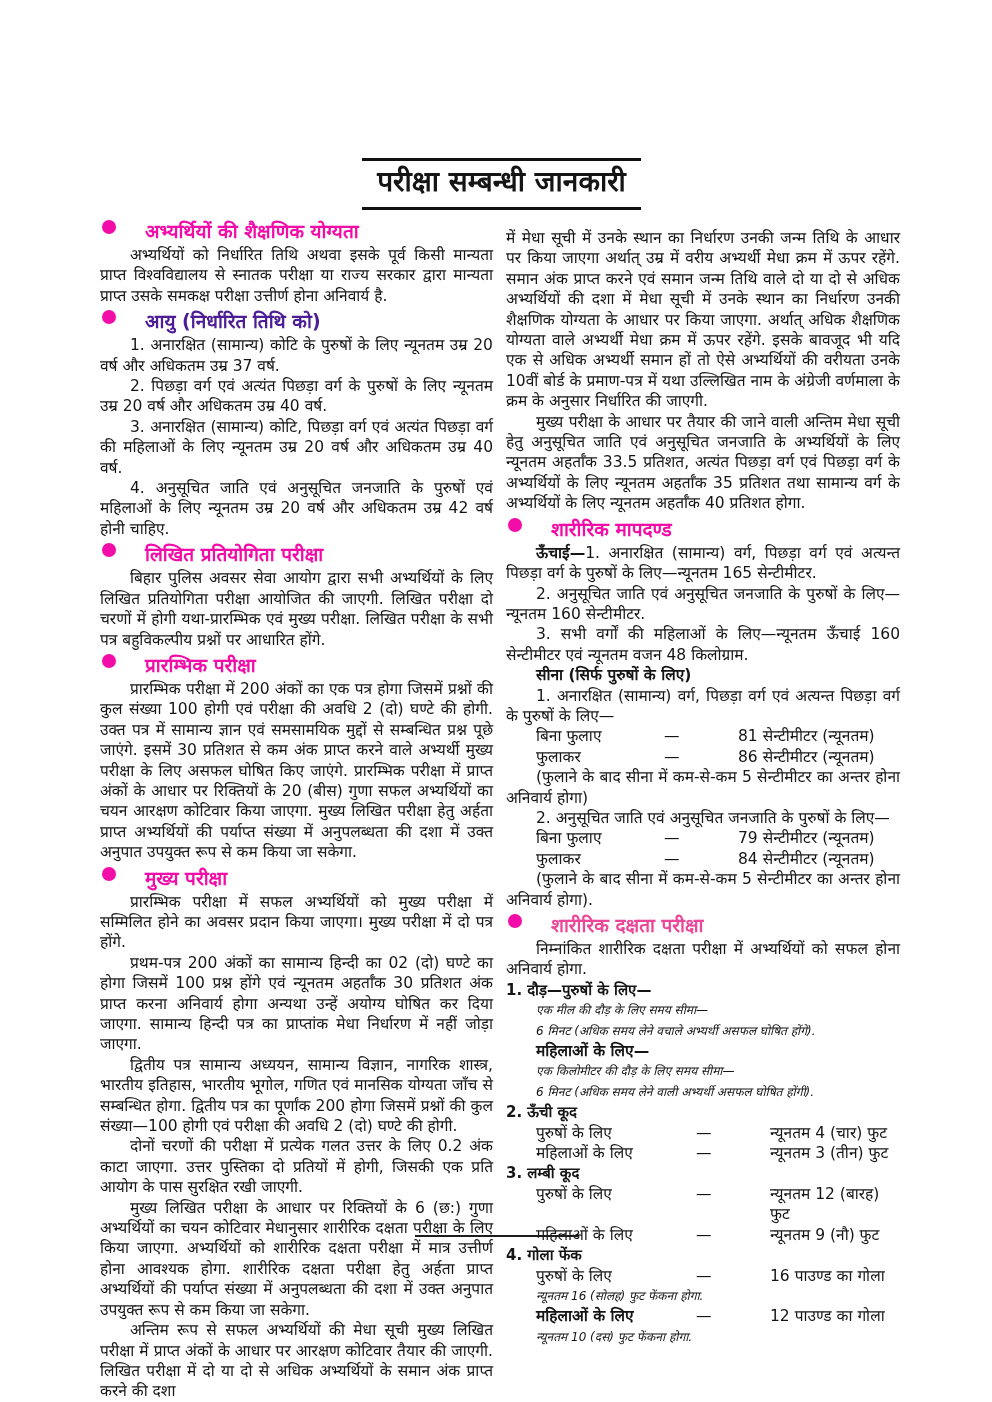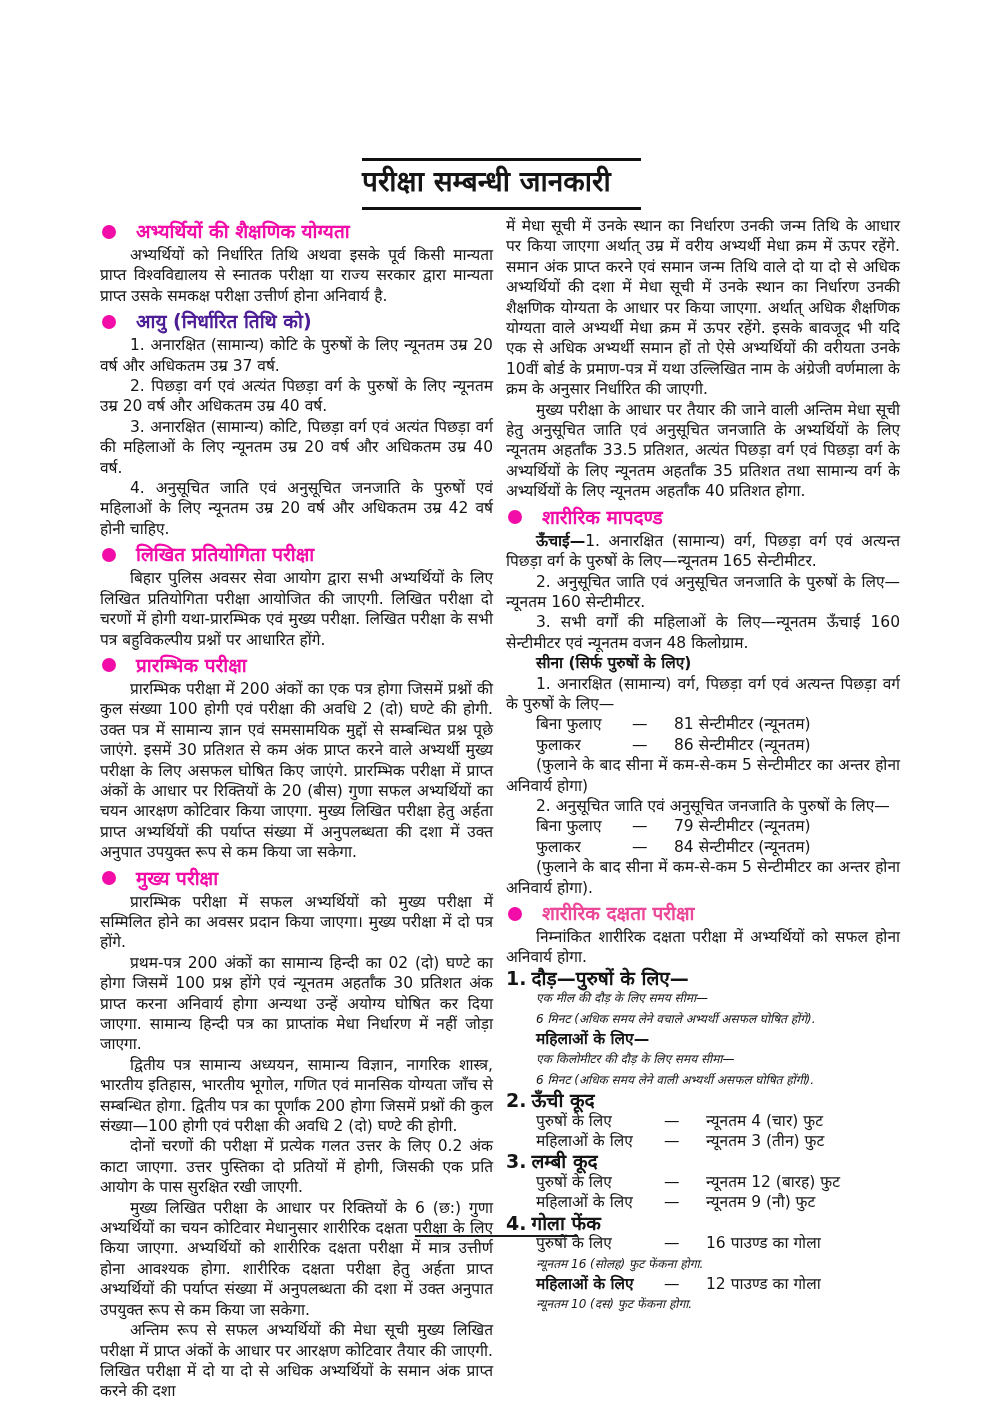--- a/index.html
+++ b/index.html
@@ -5,40 +5,40 @@
   * { margin:0; padding:0; box-sizing:border-box; }
   html, body { width:992px; height:1402px; background:#ffffff; overflow:hidden; }
   body {
     position:relative;
     font-family:"DejaVu Sans", sans-serif;
     color:#151515;
   }
   .title-wrap {
     position:absolute; left:362px; top:158px; width:279px;
     border-top:3px solid #111; border-bottom:3px solid #111;
-    padding:2px 0 6px; text-align:left;
+    padding:2px 0 6px; text-align:center;
   }
   .title { font-size:28px; font-weight:700; line-height:38px; white-space:nowrap; }
 
   .cols { position:absolute; left:100px; top:216px; width:800px; display:flex; gap:13px; }
   .col { width:393px; }
   .col.right { width:394px; }
 
-  .sec-head { display:flex; align-items:center; gap:20px; padding:4px 0 2px 0; }
+  .sec-head { display:flex; align-items:flex-start; gap:29px; padding:4px 0 2px 0; }
   .sec-head .dot { width:14px; height:14px; border-radius:50%; flex:none; margin-left:2px; }
   .sec-head .txt { font-weight:700; font-size:19px; line-height:23px; }
 
   .para { font-size:15.5px; line-height:20.4px; text-align:justify; text-indent:30px; }
-  .para.noindent { text-indent:0; }
+  .para.noindent { text-indent:0;margin-top:12px; }
   .plain-line { font-size:12px; line-height:20.4px; padding-left:30px;font-style:italic; }
   .bold-line { font-size:15.5px; line-height:20.4px; font-weight:700; padding-left:30px; }
-  .num-line { font-size:19px; line-height:20.4px; font-weight:700; }
+  .num-line { font-size:15px; line-height:20.4px; font-weight:700; }
   .num-line .no { margin-right:5px; }
 
-  .mrow { display:flex; font-size:15.5px; line-height:20.4px; padding-left:30px; }
+  .mrow { display:flex; font-size:15.5px; line-height:20.4px; padding-left:30px;gap:32px; }
   .mrow .lbl { width:96px; flex:none; }
   .mrow.wide .lbl { width:128px; }
   .mrow .dsh { width:42px; flex:none; }
   .mrow .val { flex:1; }
   .mrow .lbl.b { font-weight:700; }
 
   .end-divider { position:absolute; left:415px; top:1235px; width:163px; height:2px; background:#1c1c1c; }
 </style>
 </head>
 <body>

